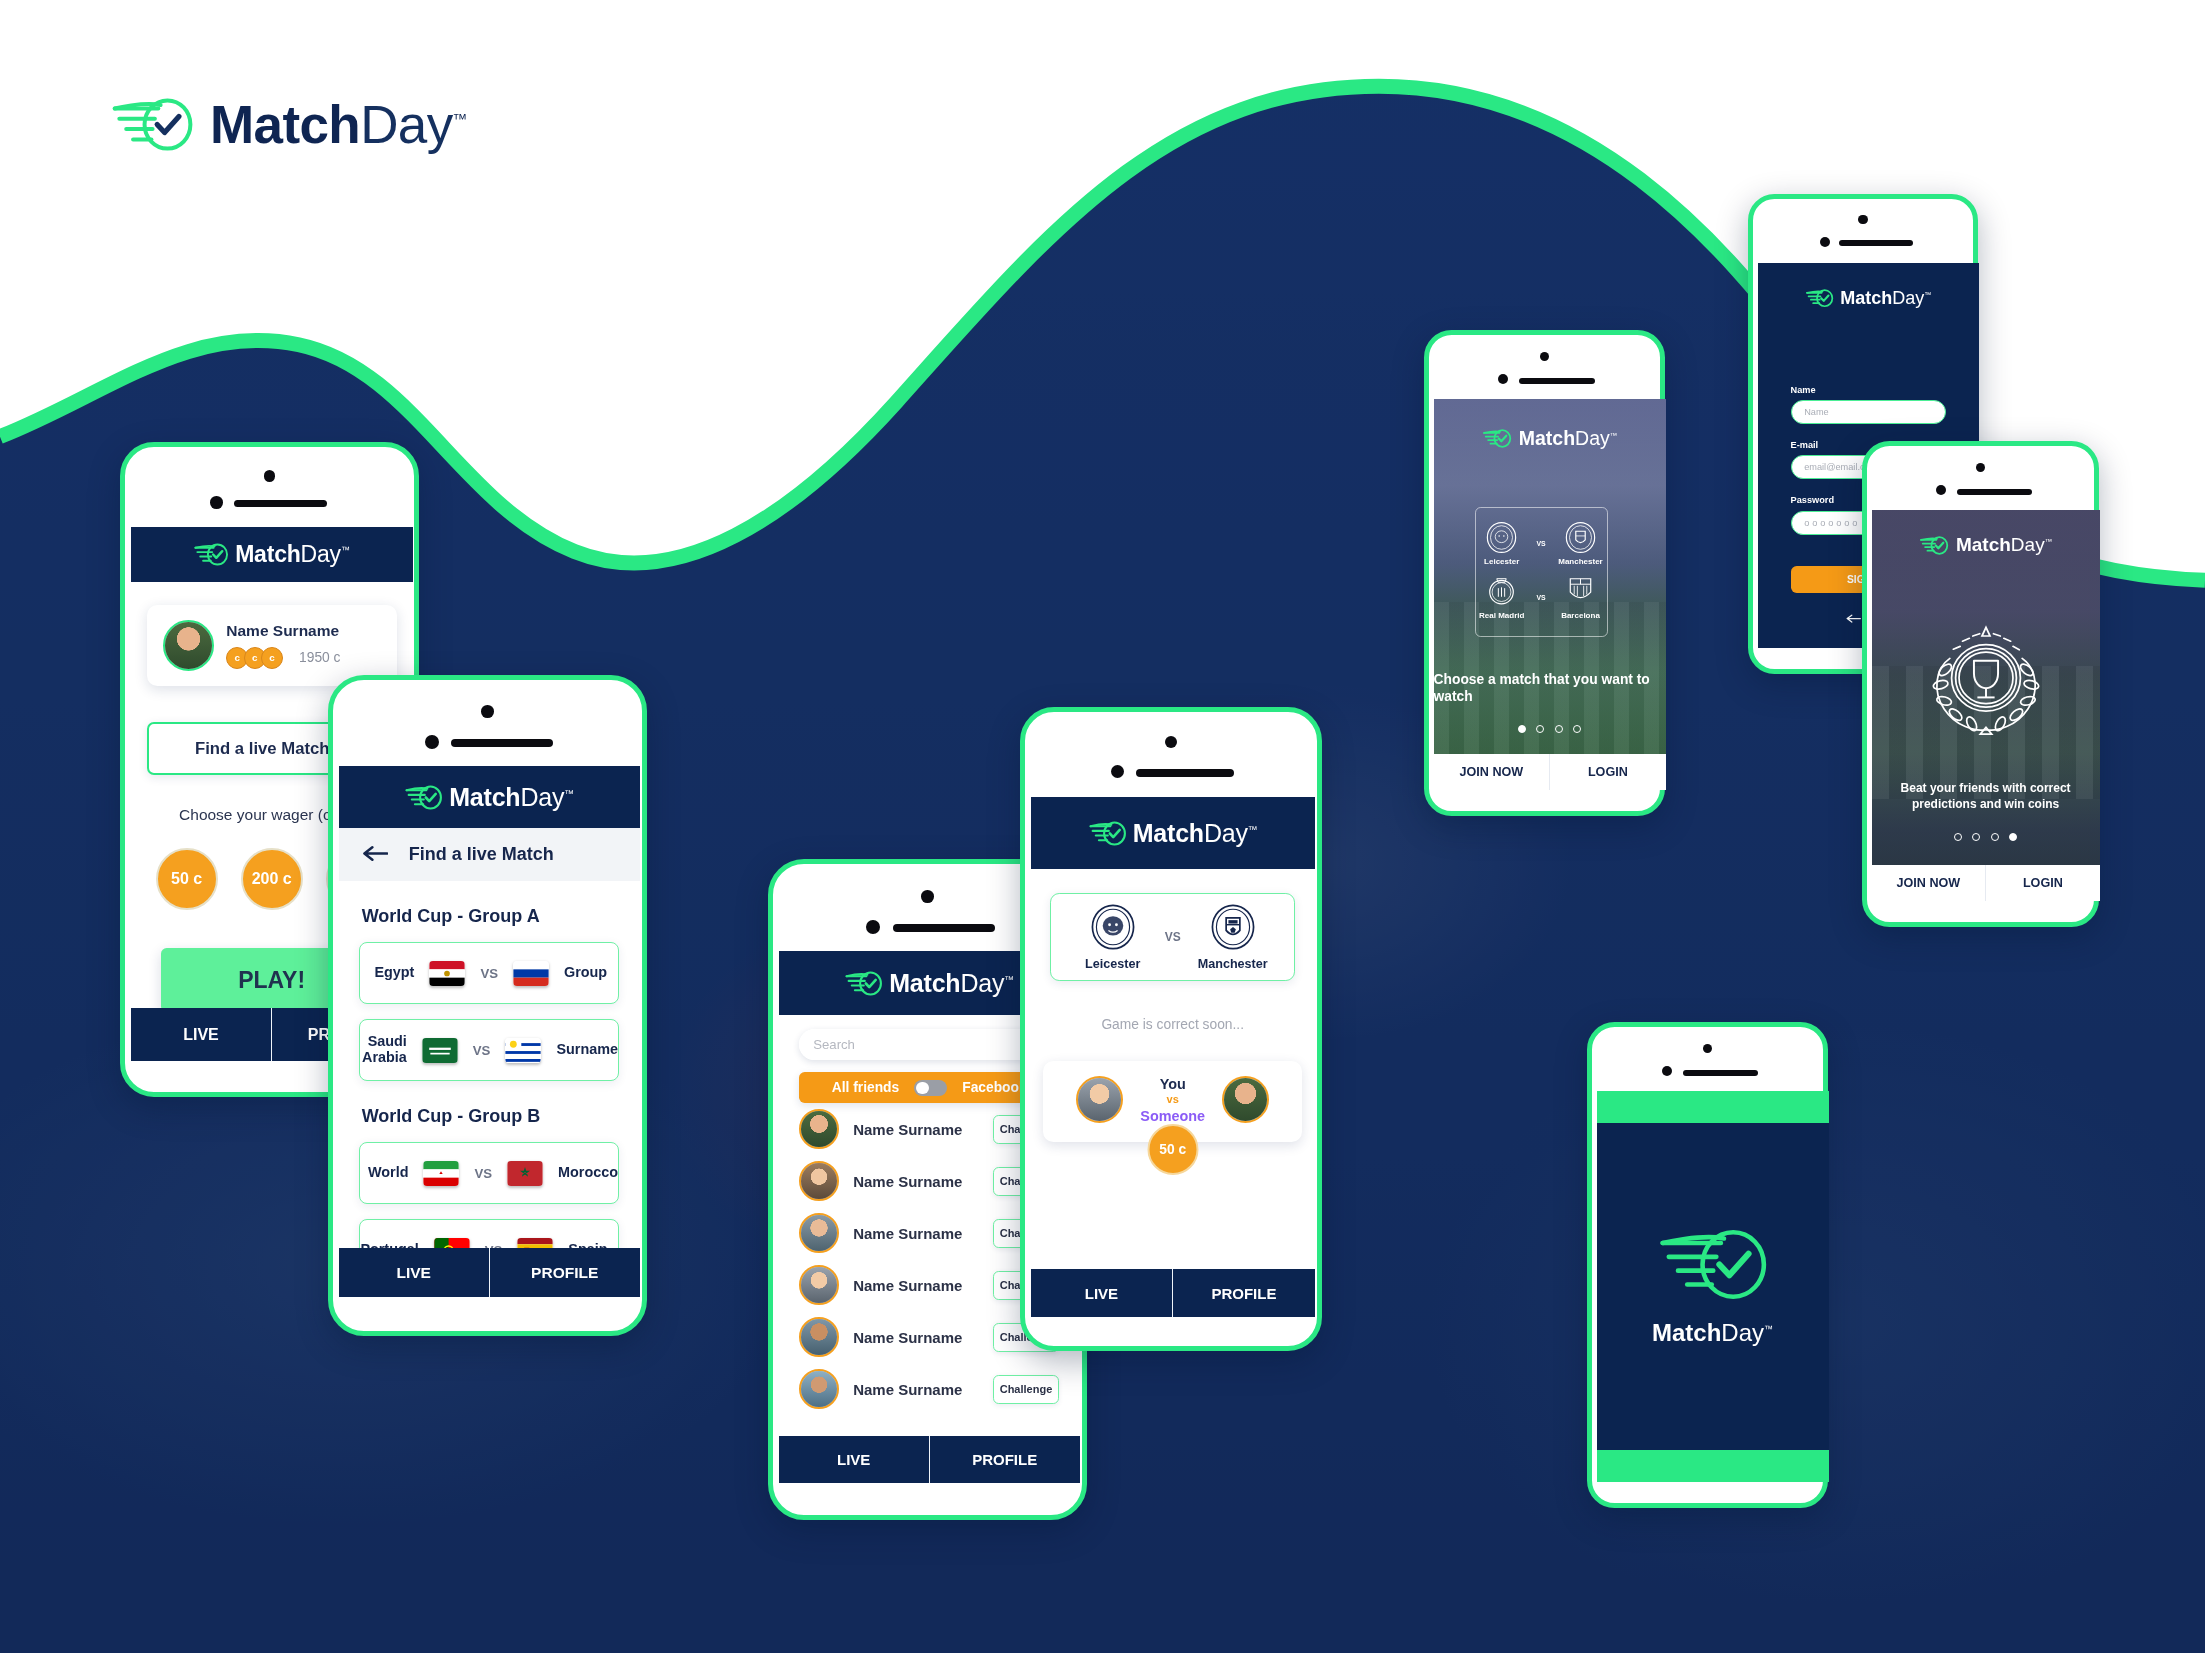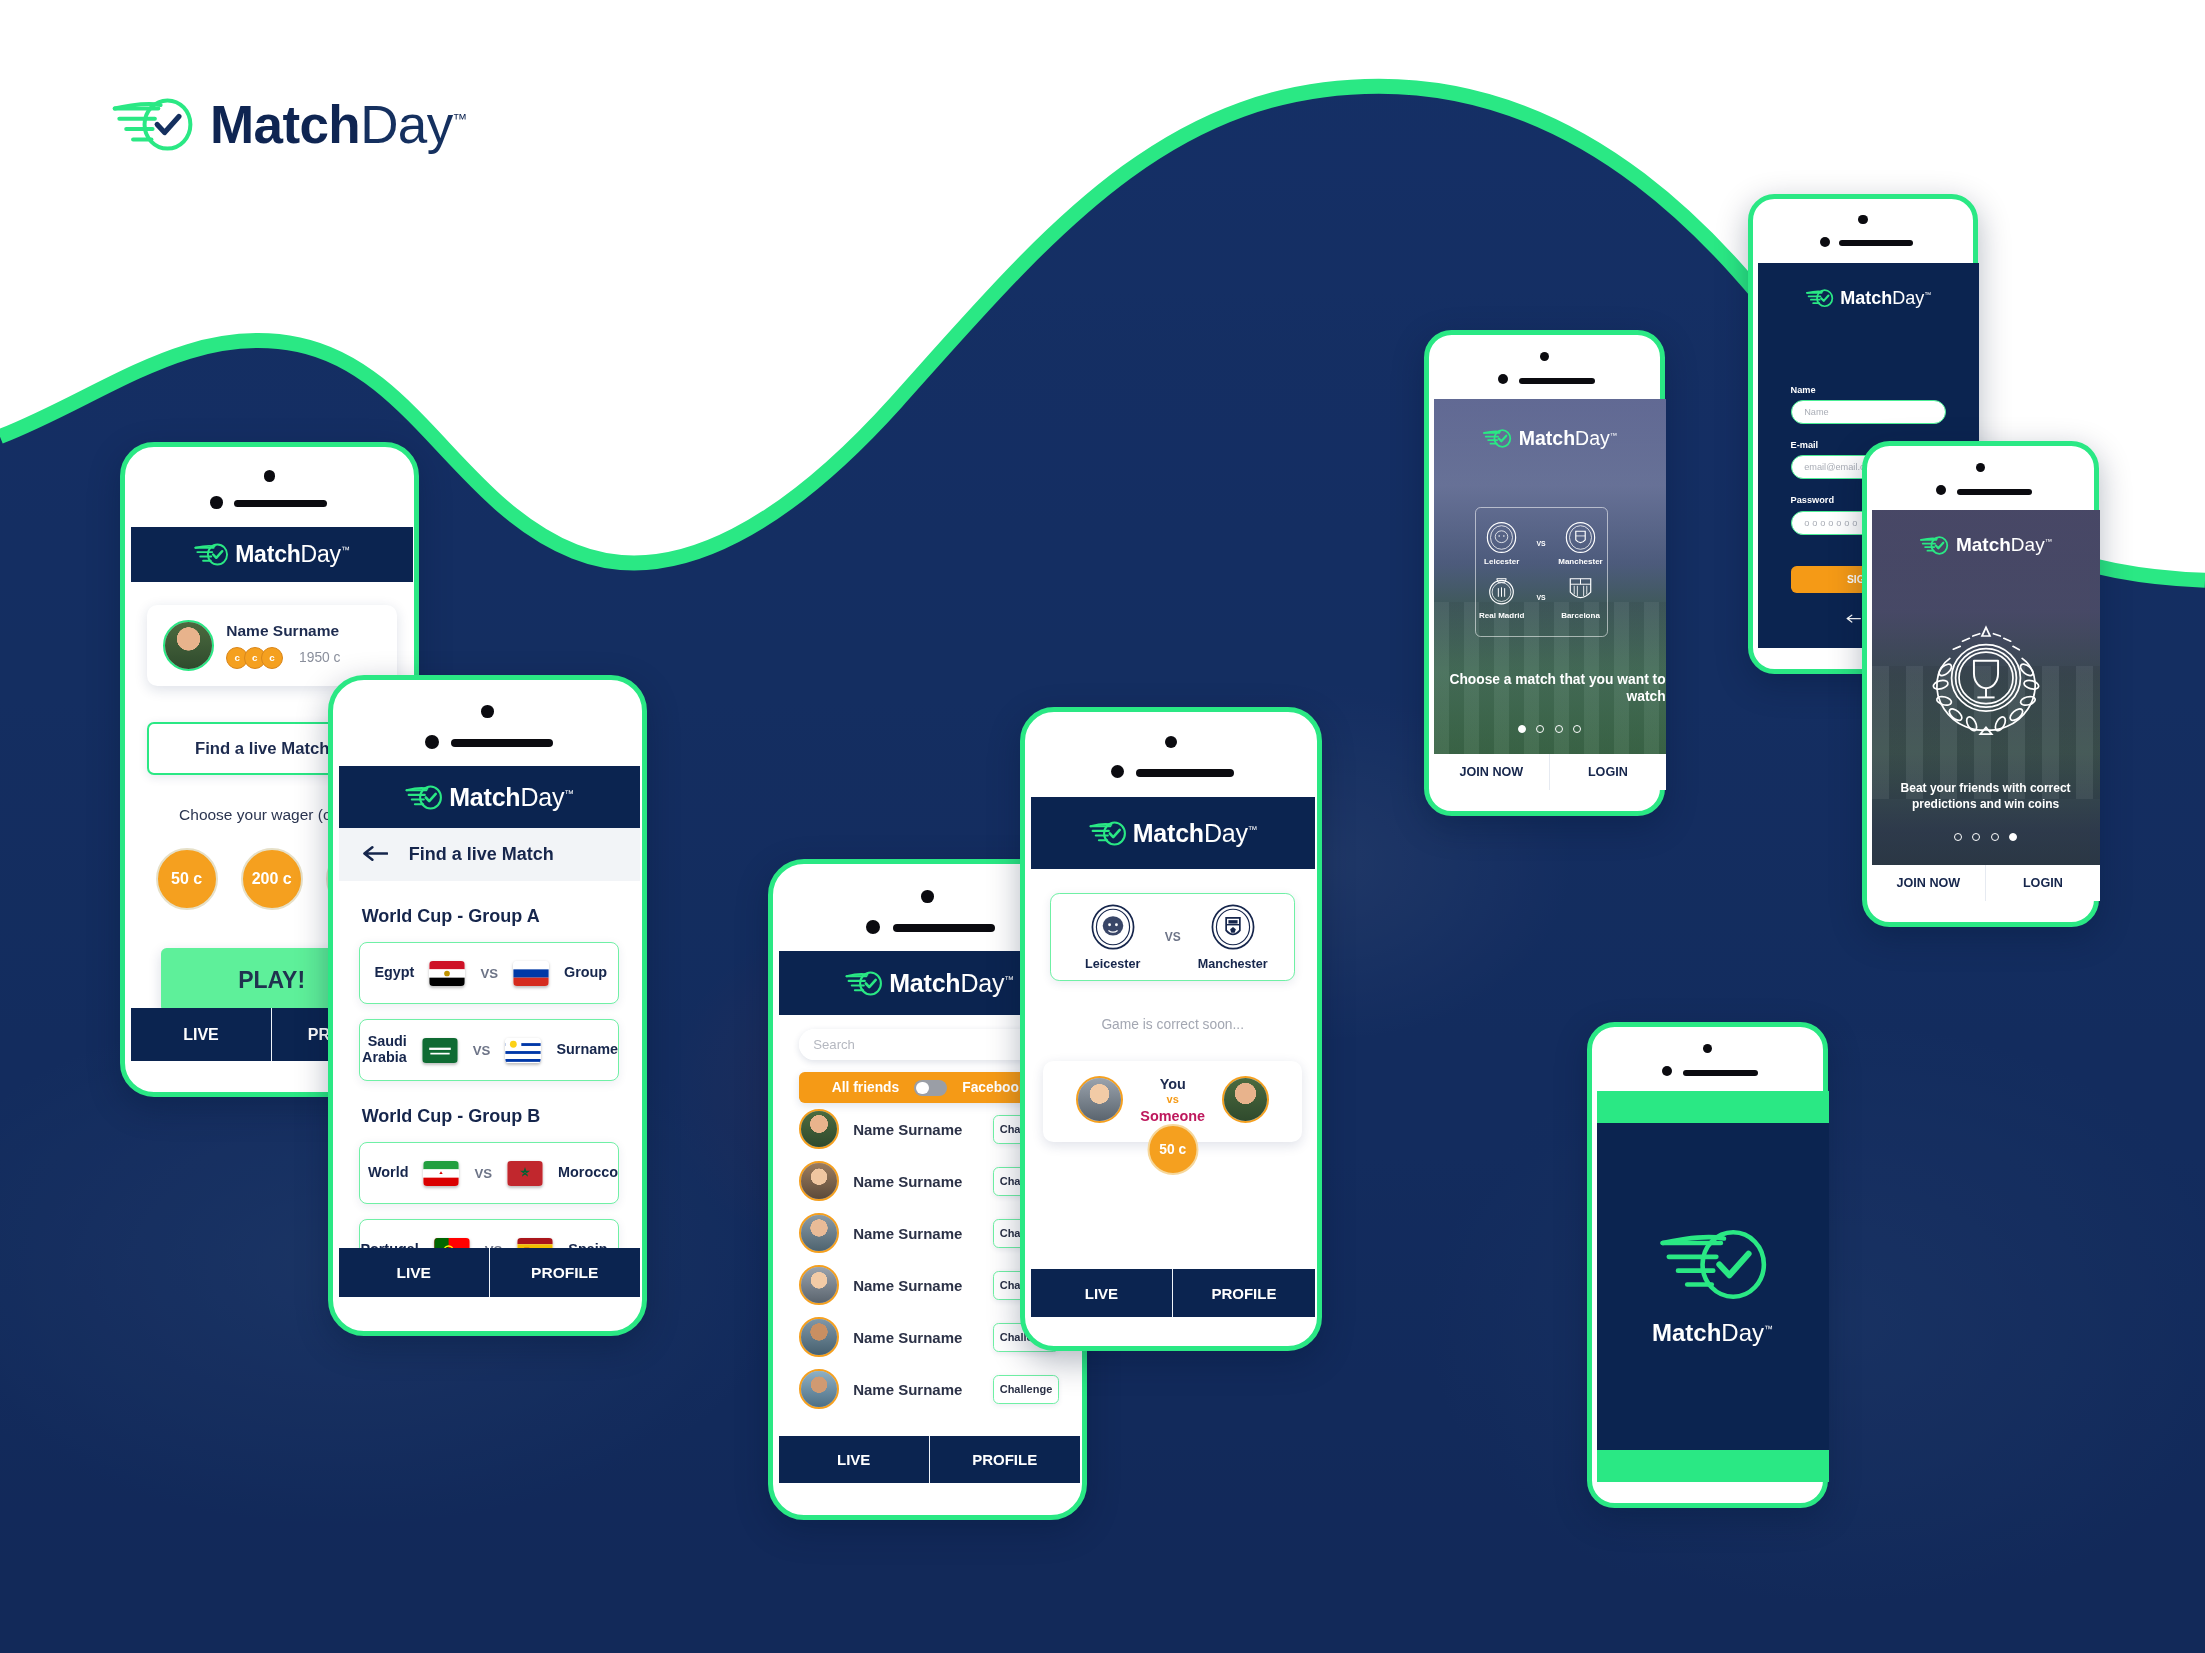--- a/index.html
+++ b/index.html
@@ -128,21 +128,21 @@
              display:flex;align-items:center;justify-content:center;gap:15px;box-shadow:0 2.9px 9.2px rgba(20,40,90,.09);}
   #p4 .club{width:74px;text-align:center;}
   #p4 .clubname{font-size:12.6px;font-weight:700;color:#16264c;margin-top:3.4px;}
   #p4 .vs{font-size:12px;font-weight:700;color:#6d7487;}
   #p4 .soon{text-align:center;font-size:13.8px;color:#a3a7b2;margin-top:36px;}
   #p4 .vsbox{margin:29px 12.6px 0;background:#fff;border-radius:10.3px;box-shadow:0 3.4px 11.5px rgba(20,40,90,.13);
              padding:13.8px 9.2px 17px;display:flex;align-items:center;justify-content:center;gap:17px;position:relative;}
   #p4 .vstxt{text-align:center;line-height:1.25;}
   #p4 .vstxt .you{font-size:14.4px;font-weight:700;color:#1d2b4f;}
   #p4 .vstxt .mid{font-size:11px;font-weight:700;color:#f59a16;}
-  #p4 .vstxt .som{font-size:14.4px;font-weight:700;color:#be185d;text-align:right;}
+  #p4 .vstxt .som{font-size:14.4px;font-weight:700;color:#8b5cf6;text-align:right;}
   #p4 .stake{position:absolute;left:50%;transform:translateX(-50%);bottom:-33px;
              width:51px;height:51px;border-radius:50%;background:#f5a01f;border:2.3px solid #f6d79b;
              display:flex;align-items:center;justify-content:center;color:#fff;font-size:13.8px;font-weight:700;box-sizing:border-box;}
   #p4 .tabbar{height:48px;} #p4 .tab{font-size:15px;}
 
   
   #p5{left:1424px;top:330px;width:241px;height:486px;border-radius:27.6px;}
   #p5 .screen{left:4.6px;top:64px;width:232px;height:391px;}
   .photo-stadium{position:absolute;left:0;top:0;width:100%;height:100%;
     background:
@@ -151,21 +151,21 @@
   .photo-stadium::after{content:"";position:absolute;left:0;top:52%;width:100%;height:48%;
      background:repeating-linear-gradient(90deg,rgba(255,255,255,.05) 0 15px,rgba(0,0,0,.05) 15px 30px);}
   #p5 .ob-logo{position:absolute;left:0;right:0;top:27.6px;display:flex;align-items:center;justify-content:center;gap:6.9px;}
   #p5 .ob-logo .t{color:#fff;font-size:19.5px;font-weight:700;}
   #p5 .ob-box{position:absolute;left:41px;top:108px;width:131px;border:0.9px solid rgba(255,255,255,.55);
               border-radius:5.7px;padding:9.2px 0 8px;}
   #p5 .ob-pair{display:flex;align-items:center;justify-content:center;gap:10.3px;margin:3.4px 0 8px;}
   #p5 .ob-team{width:49px;text-align:center;}
   #p5 .ob-team .n{color:#fff;font-size:8px;font-weight:700;margin-top:1.7px;}
   #p5 .ob-vs{color:#fff;font-size:6.9px;font-weight:700;}
-  #p5 .ob-cap{position:absolute;left:0;right:0;top:272px;text-align:right;color:#fff;
+  #p5 .ob-cap{position:absolute;left:0;right:0;top:272px;text-align:left;color:#fff;
               font-size:13.8px;font-weight:700;line-height:1.25;}
   #p5 .dots{position:absolute;left:0;right:0;top:326px;display:flex;justify-content:center;gap:10.3px;}
   .dot{width:8px;height:8px;border-radius:50%;border:1.1px solid #fff;box-sizing:border-box;}
   .dot.on{background:#fff;}
   #p5 .obtabs{position:absolute;left:0;bottom:0;width:100%;height:36px;display:flex;background:#fff;}
   #p5 .obtabs div{flex:1;display:flex;align-items:center;justify-content:center;font-size:12.6px;font-weight:700;color:#16264c;}
   #p5 .obtabs div + div{border-left:1.1px solid #e6eaf1;}
 
   
   #p6{left:1748px;top:194px;width:230px;height:480px;border-radius:26.4px;}

